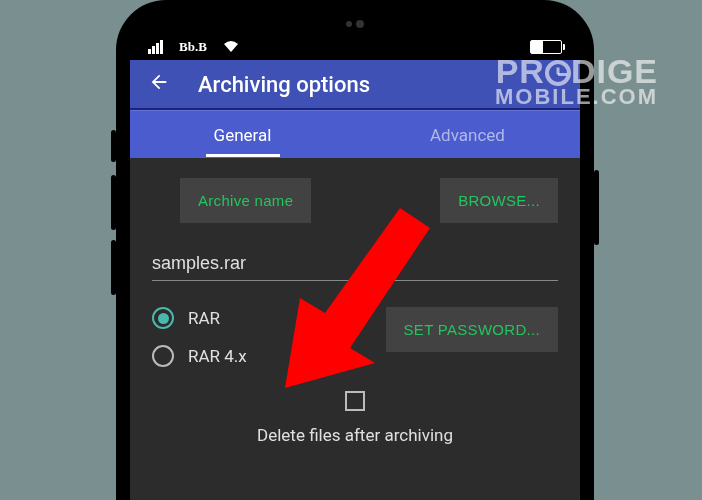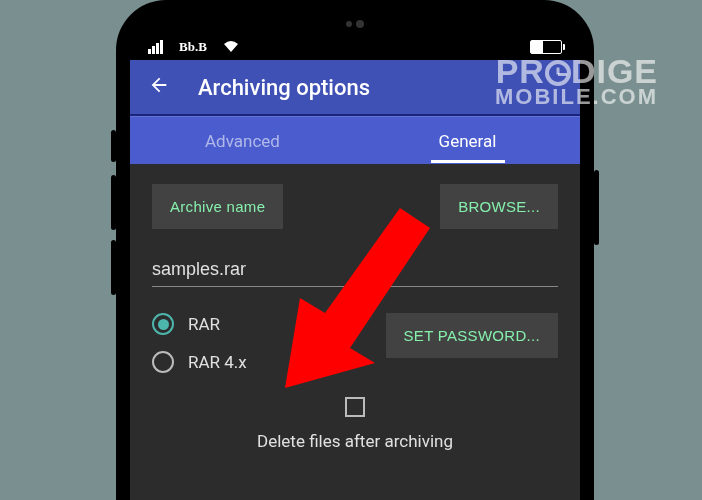--- a/index.html
+++ b/index.html
@@ -53,21 +53,21 @@
     .bar { width: 3px; background: #fff; }
     .bar1 { height: 5px; } .bar2 { height: 8px; } .bar3 { height: 11px; } .bar4 { height: 14px; }
     .carrier { font-weight: bold; font-size: 13px; margin-left: 2px; font-family: serif; }
     .wifi { margin-left: 2px; }
     .battery-wrap { display: flex; align-items: center; }
     .battery { width: 32px; height: 14px; border: 1px solid #fff; border-radius: 2px; position: relative; }
     .battery::after { content: ''; position: absolute; right: -4px; top: 3px; width: 2px; height: 6px; background: #fff; border-radius: 0 1px 1px 0; }
     .battery-fill { width: 40%; height: 100%; background: #fff; }
     .app-header {
       background: #3f51b5;
-      height: 56px;
+      height: 50px;
       display: flex;
       align-items: center;
       padding: 0 18px;
       gap: 28px;
       border-bottom: 2px solid #1a237e;
     }
     .back-arrow { color: #fff; font-size: 22px; }
     .header-title { color: #fff; font-size: 22px; font-weight: 500; }
     .tabs {
       background: #4a5cce;
@@ -80,25 +80,26 @@
     .tab.active { color: #fff; }
     .tab.active::after { content: ''; position: absolute; bottom: 0; left: 50%; transform: translateX(-50%); width: 74px; height: 3px; background: #fff; }
     .content {
       background: #2c2c2c;
       padding: 20px 22px;
       height: calc(100% - 150px);
     }
     .row { display: flex; justify-content: space-between; gap: 12px; margin-bottom: 24px; }
     .btn {
       background: #424242;
-      color: #86efac;
+      color: #22c55e;
       padding: 14px 18px;
       font-size: 15px;
       border: none;
       letter-spacing: 0.3px;
+      margin-left: 28px;
     }
     .archive-name { flex: 0 0 auto; }
     .browse { flex: 0 0 auto; }
     .input-field {
       width: 100%;
       background: transparent;
       border: none;
       border-bottom: 1px solid #888;
       color: #e0e0e0;
       font-size: 18px;
@@ -194,22 +195,22 @@
     <div class="app-header">
       <span class="back-arrow">
         <svg width="22" height="22" viewBox="0 0 24 24" fill="#fff">
             <path d="M20 11H7.83l5.59-5.59L12 4l-8 8 8 8 1.41-1.41L7.83 13H20z"></path>
           </svg>
       </span>
       <span class="header-title">Archiving options</span>
     </div>
 
     <div class="tabs">
+      <div class="tab active">General</div>
       <div class="tab">Advanced</div>
-      <div class="tab active">General</div>
     </div>
 
     <div class="content">
       <div class="row">
         <button class="btn archive-name">Archive name</button>
         <button class="btn browse">BROWSE...</button>
       </div>
 
       <input class="input-field" value="samples.rar" style="">
 

